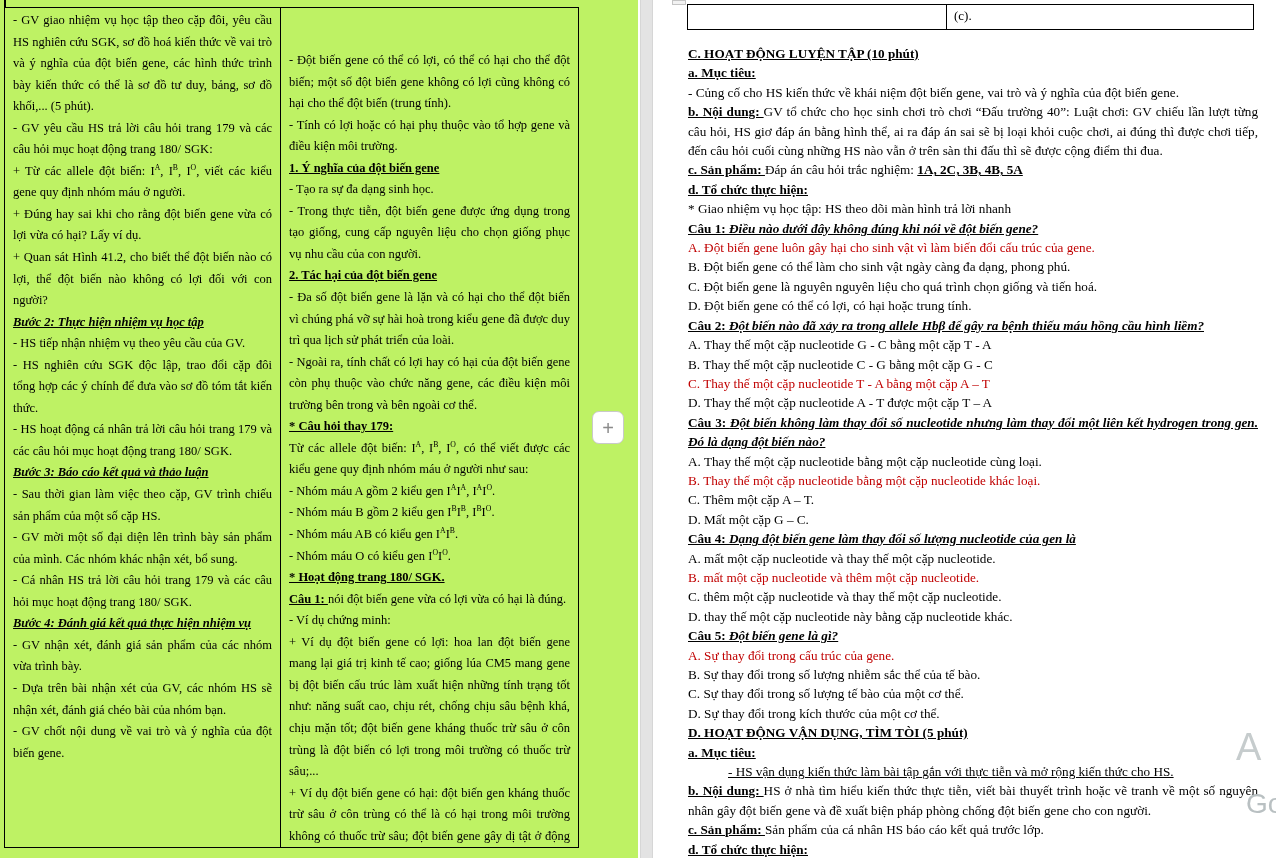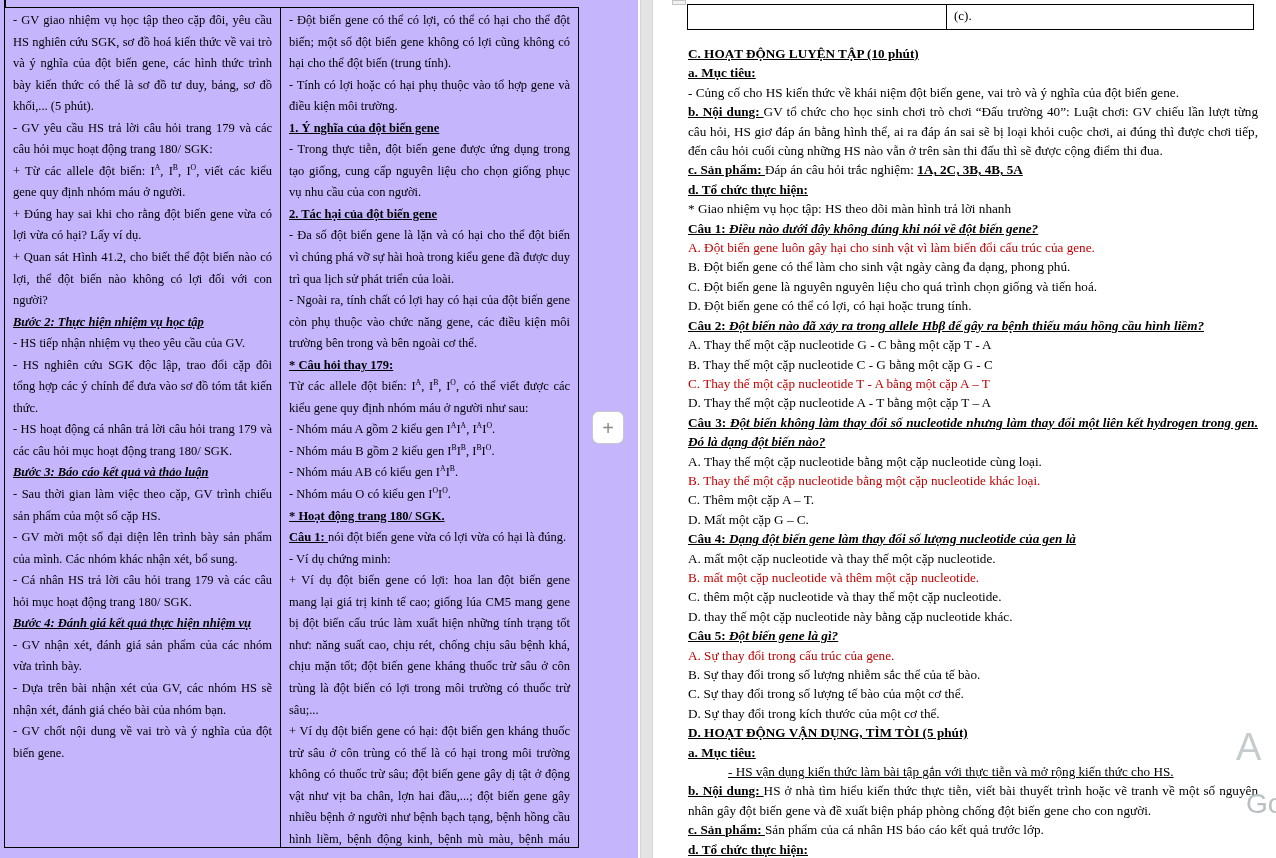--- a/index.html
+++ b/index.html
@@ -13,34 +13,34 @@
     color: var(--ink);
   }
   .b   { font-weight: bold; text-decoration: underline; }
   .i   { font-style: italic; }
   .red { color: var(--red); margin-top: 19px; }
   sup  { font-size: 0.62em; vertical-align: super; line-height: 0; }
 
   
   .page-left {
     position: absolute; left: 0; top: 0; width: 638px; height: 858px;
-    background: #c4b5fd;
+    background: #bef264;
   }
   .lesson-table {
     position: absolute; left: 4px; top: 7px; width: 575px; height: 841px;
     border: 1.5px solid #000;
     display: flex;
   }
   .cell {
     font-size: 12.5px; line-height: 21.55px; text-align: justify;
     overflow: hidden;
   }
   .cell .para { text-align: justify; }
   .c1 { width: 276px; border-right: 1.5px solid #000; padding: 2px 8px 0 8px; }
-  .c2 { width: 297px; padding: 2px 8px 0 8px; }
+  .c2 { width: 297px; padding: 2px 8px 0 8px; margin-top: 40px; }
   .border-frag {
     position: absolute; left: 4px; top: 0; width: 1.5px; height: 8px; background: #000;
   }
 
   
   .gutter {
     position: absolute; left: 640px; top: 0; width: 13px; height: 858px;
     background: #e3e3e3;
     border-left: 1px solid #d6d6d6; border-right: 1px solid #d6d6d6;
   }
@@ -102,20 +102,21 @@
         <p class="para"><span>- Cá nhân HS trả lời câu hỏi trang 179 và các câu hỏi mục hoạt động trang 180/ SGK.</span></p>
         <p class="para"><span class="b i">Bước 4: Đánh giá kết quả thực hiện nhiệm vụ</span></p>
         <p class="para"><span>- GV nhận xét, đánh giá sản phẩm của các nhóm vừa trình bày.</span></p>
         <p class="para"><span>- Dựa trên bài nhận xét của GV, các nhóm HS sẽ nhận xét, đánh giá chéo bài của nhóm bạn.</span></p>
         <p class="para"><span>- GV chốt nội dung về vai trò và ý nghĩa của đột biến gene.</span></p>
       </div>
     <div class="cell c2">
         <p class="para"><span>- Đột biến gene có thể có lợi, có thể có hại cho thể đột biến; một số đột biến gene không có lợi cũng không có hại cho thể đột biến (trung tính).</span></p>
         <p class="para"><span>- Tính có lợi hoặc có hại phụ thuộc vào tổ hợp gene và điều kiện môi trường.</span></p>
         <p class="para"><span class="b">1. Ý nghĩa của đột biến gene</span></p>
+        <p class="para"><span>- Tạo ra sự đa dạng sinh học.</span></p>
         <p class="para"><span>- Trong thực tiễn, đột biến gene được ứng dụng trong tạo giống, cung cấp nguyên liệu cho chọn giống phục vụ nhu cầu của con người.</span></p>
         <p class="para"><span class="b">2. Tác hại của đột biến gene</span></p>
         <p class="para"><span>- Đa số đột biến gene là lặn và có hại cho thể đột biến vì chúng phá vỡ sự hài hoà trong kiểu gene đã được duy trì qua lịch sử phát triển của loài.</span></p>
         <p class="para"><span>- Ngoài ra, tính chất có lợi hay có hại của đột biến gene còn phụ thuộc vào chức năng gene, các điều kiện môi trường bên trong và bên ngoài cơ thể.</span></p>
         <p class="para"><span class="b">* Câu hỏi thay 179:</span></p>
         <p class="para"><span> Từ các allele đột biến: I<sup>A</sup>, I<sup>B</sup>, I<sup>O</sup>, có thể viết được các kiểu gene quy định nhóm máu ở người như sau:</span></p>
         <p class="para"><span>- Nhóm máu A gồm 2 kiểu gen I<sup>A</sup>I<sup>A</sup>, I<sup>A</sup>I<sup>O</sup>.</span></p>
         <p class="para"><span>- Nhóm máu B gồm 2 kiểu gen I<sup>B</sup>I<sup>B</sup>, I<sup>B</sup>I<sup>O</sup>.</span></p>
         <p class="para"><span>- Nhóm máu AB có kiểu gen I<sup>A</sup>I<sup>B</sup>.</span></p>
         <p class="para"><span>- Nhóm máu O có kiểu gen I<sup>O</sup>I<sup>O</sup>.</span></p>
@@ -148,21 +149,21 @@
       <p class="para"><span>* Giao nhiệm vụ học tập: HS theo dõi màn hình trả lời nhanh</span></p>
       <p class="para"><span class="b">Câu 1: </span><span class="b i">Điều nào dưới đây không đúng khi nói về đột biến gene?</span></p>
       <p class="para"><span class="red">A. Đột biến gene luôn gây hại cho sinh vật vì làm biến đổi cấu trúc của gene.</span></p>
       <p class="para"><span>B. Đột biến gene có thể làm cho sinh vật ngày càng đa dạng, phong phú.</span></p>
       <p class="para"><span>C. Đột biến gene là nguyên nguyên liệu cho quá trình chọn giống và tiến hoá.</span></p>
       <p class="para"><span>D. Đột biến gene có thể có lợi, có hại hoặc trung tính.</span></p>
       <p class="para"><span class="b">Câu 2: </span><span class="b i">Đột biến nào đã xảy ra trong allele Hbβ để gây ra bệnh thiếu máu hồng cầu hình liềm?</span></p>
       <p class="para"><span>A. Thay thế một cặp nucleotide G - C bằng một cặp T - A</span></p>
       <p class="para"><span>B. Thay thế một cặp nucleotide C - G bằng một cặp G - C</span></p>
       <p class="para"><span class="red">C. Thay thế một cặp nucleotide T - A bằng một cặp A – T</span></p>
-      <p class="para"><span>D. Thay thế một cặp nucleotide A - T bằng một cặp T – A</span></p>
+      <p class="para"><span>D. Thay thế một cặp nucleotide A - T được một cặp T – A</span></p>
       <p class="para"><span class="b">Câu 3: </span><span class="b i">Đột biến không làm thay đổi số nucleotide nhưng làm thay đổi một liên kết hydrogen trong gen. Đó là dạng đột biến nào?</span></p>
       <p class="para"><span>A. Thay thế một cặp nucleotide bằng một cặp nucleotide cùng loại.</span></p>
       <p class="para"><span class="red">B. Thay thế một cặp nucleotide bằng một cặp nucleotide khác loại.</span></p>
       <p class="para"><span>C. Thêm một cặp A – T.</span></p>
       <p class="para"><span>D. Mất một cặp G – C.</span></p>
       <p class="para"><span class="b">Câu 4: </span><span class="b i">Dạng đột biến gene làm thay đổi số lượng nucleotide của gen là</span></p>
       <p class="para"><span>A. mất một cặp nucleotide và thay thế một cặp nucleotide.</span></p>
       <p class="para"><span class="red">B. mất một cặp nucleotide và thêm một cặp nucleotide.</span></p>
       <p class="para"><span>C. thêm một cặp nucleotide và thay thế một cặp nucleotide.</span></p>
       <p class="para"><span>D. thay thế một cặp nucleotide này bằng cặp nucleotide khác.</span></p>

